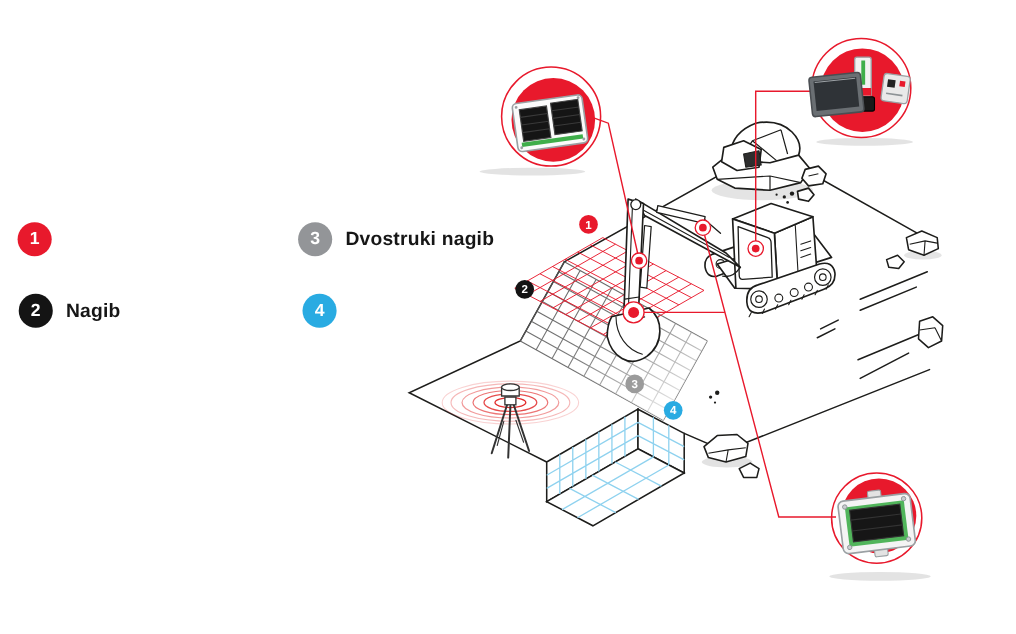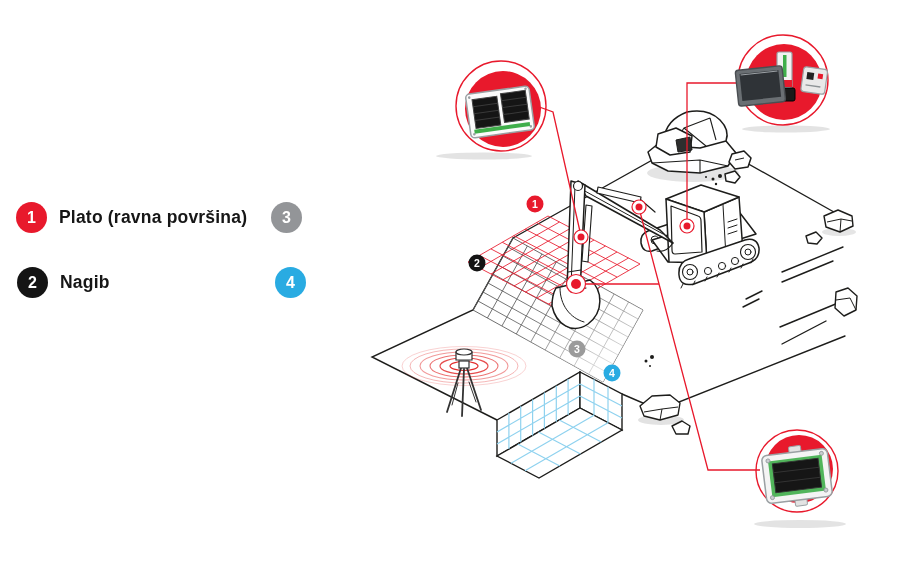--- a/index.html
+++ b/index.html
@@ -252,26 +252,26 @@
       <circle cx="770" cy="457.5" r="2" fill="#c9cdd0" stroke="#8d9396" stroke-width="0.8"></circle>
       <circle cx="824" cy="456.5" r="2" fill="#c9cdd0" stroke="#8d9396" stroke-width="0.8"></circle>
       <circle cx="770" cy="494.5" r="2" fill="#c9cdd0" stroke="#8d9396" stroke-width="0.8"></circle>
       <circle cx="824" cy="493.5" r="2" fill="#c9cdd0" stroke="#8d9396" stroke-width="0.8"></circle>
     </g>
   </g>
 </svg>
 
   <div class="legend-item li-1">
     <div class="legend-badge c-red">1</div>
-    <div class="legend-label">Plato (ravna površina)</div>
   </div>
   <div class="legend-item li-2">
     <div class="legend-badge c-black">2</div>
     <div class="legend-label">Nagib</div>
   </div>
   <div class="legend-item li-3">
     <div class="legend-badge c-gray">3</div>
+    <div class="legend-label">Dvostruki nagib</div>
   </div>
   <div class="legend-item li-4">
     <div class="legend-badge c-blue">4</div>
   </div>
 
 </div>
 
 </body></html>

